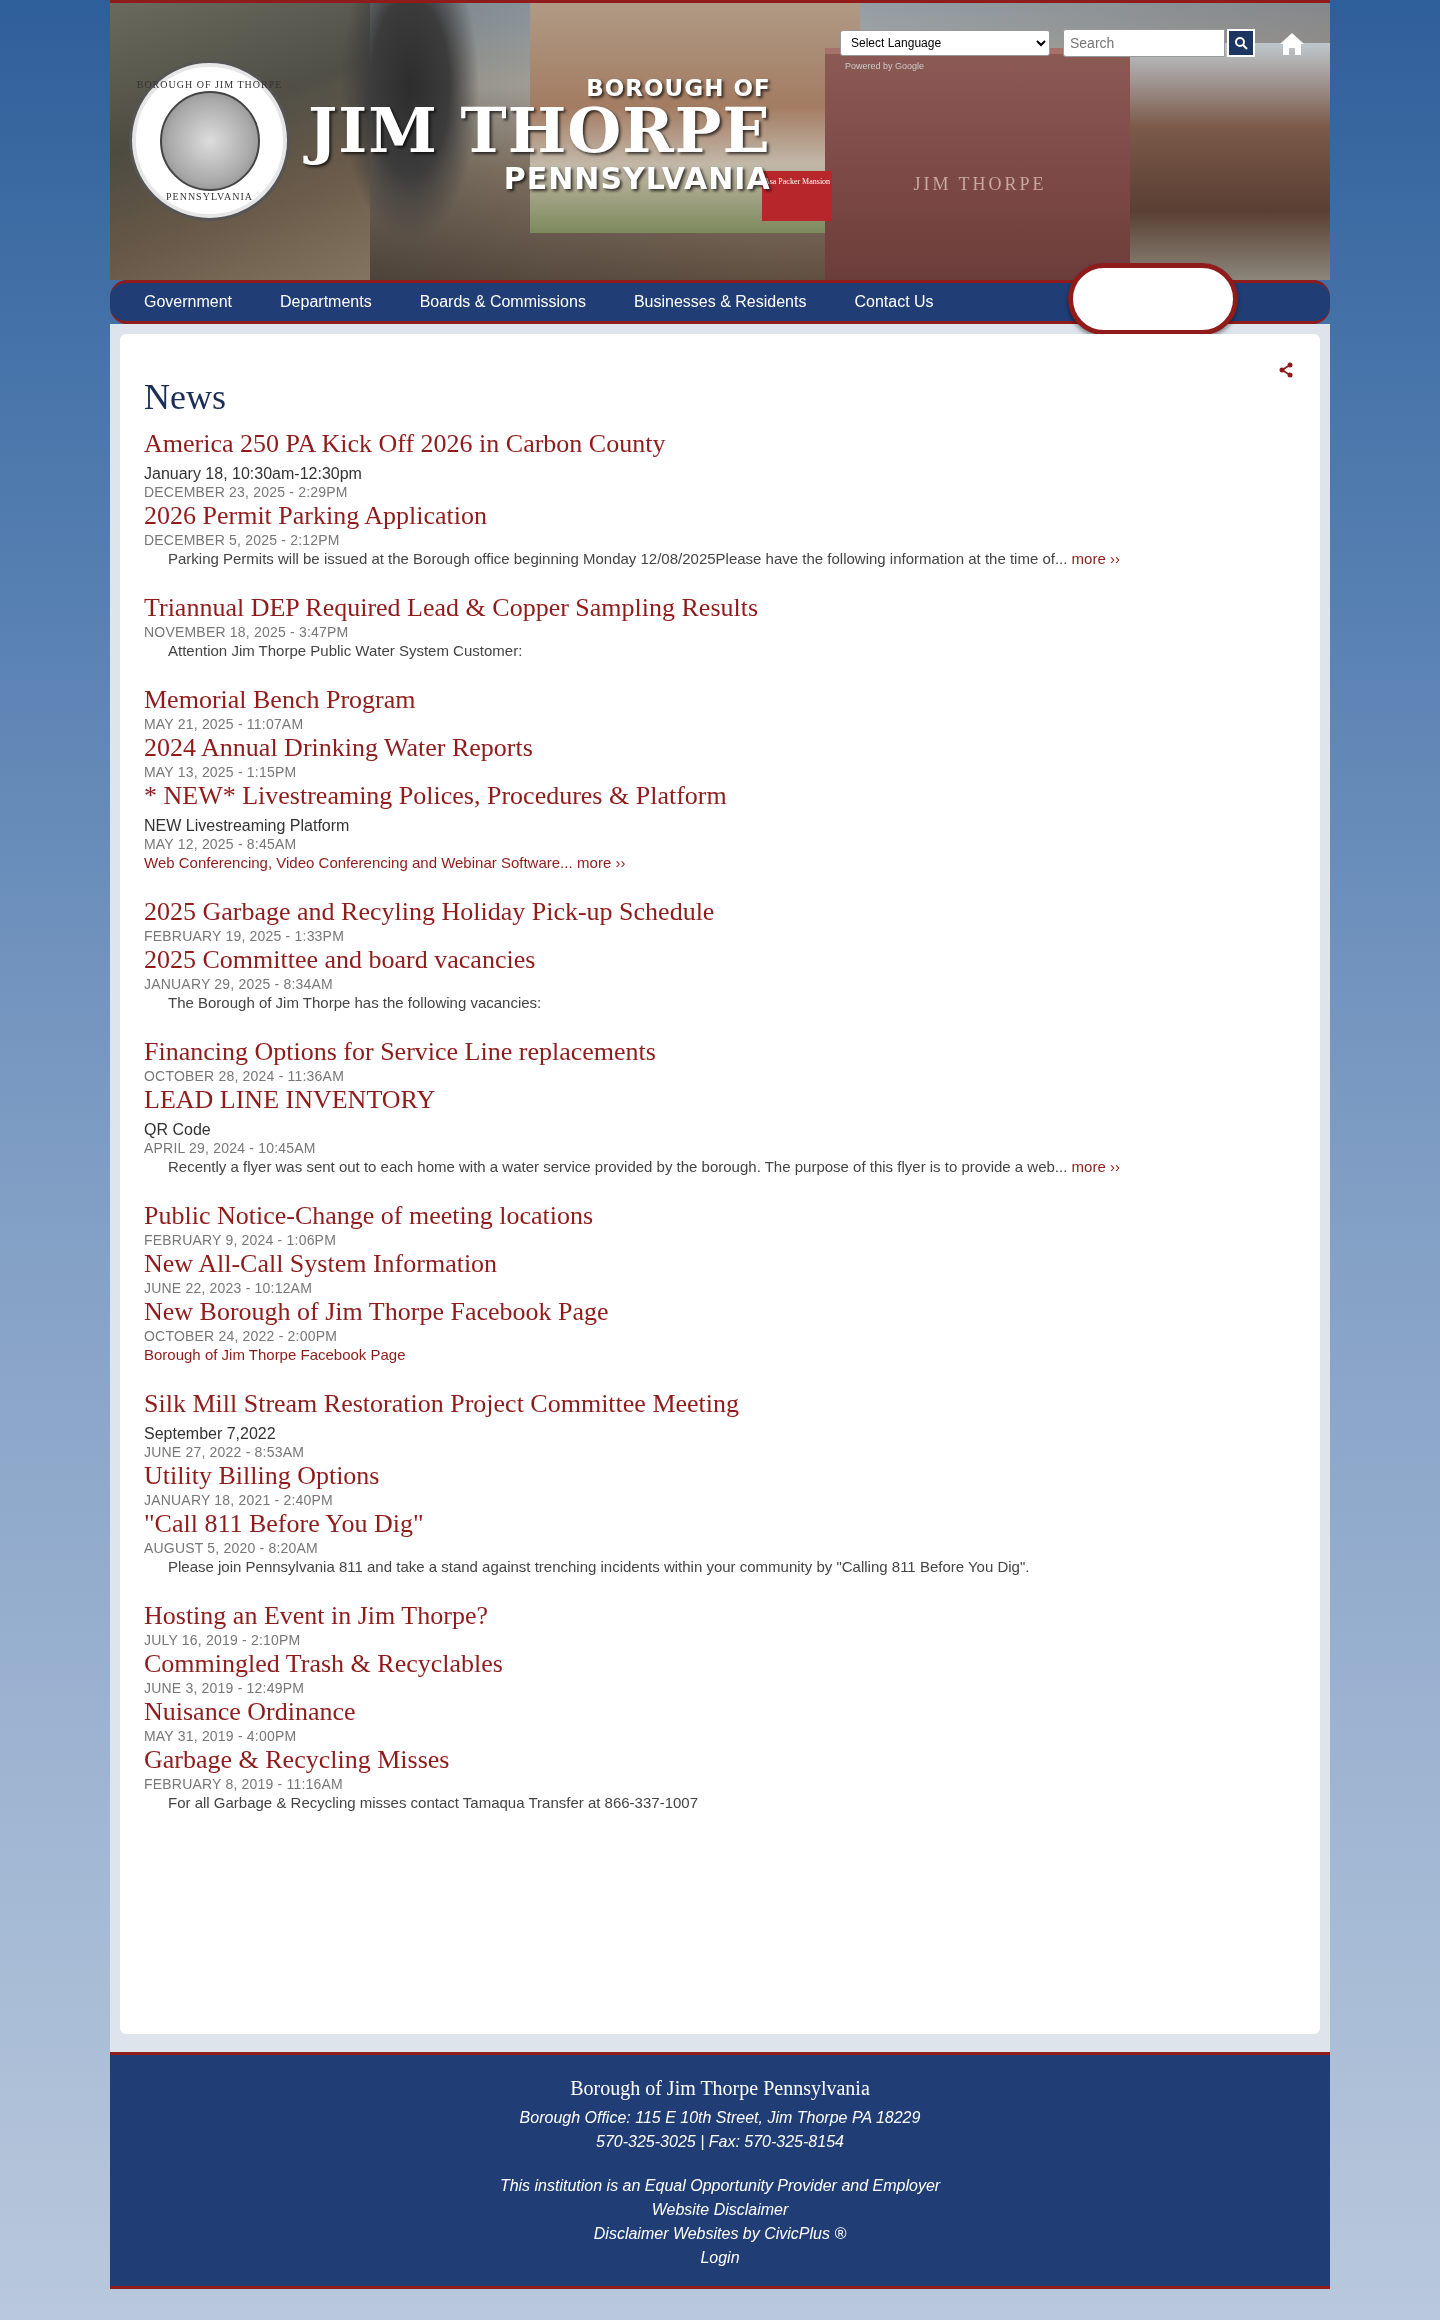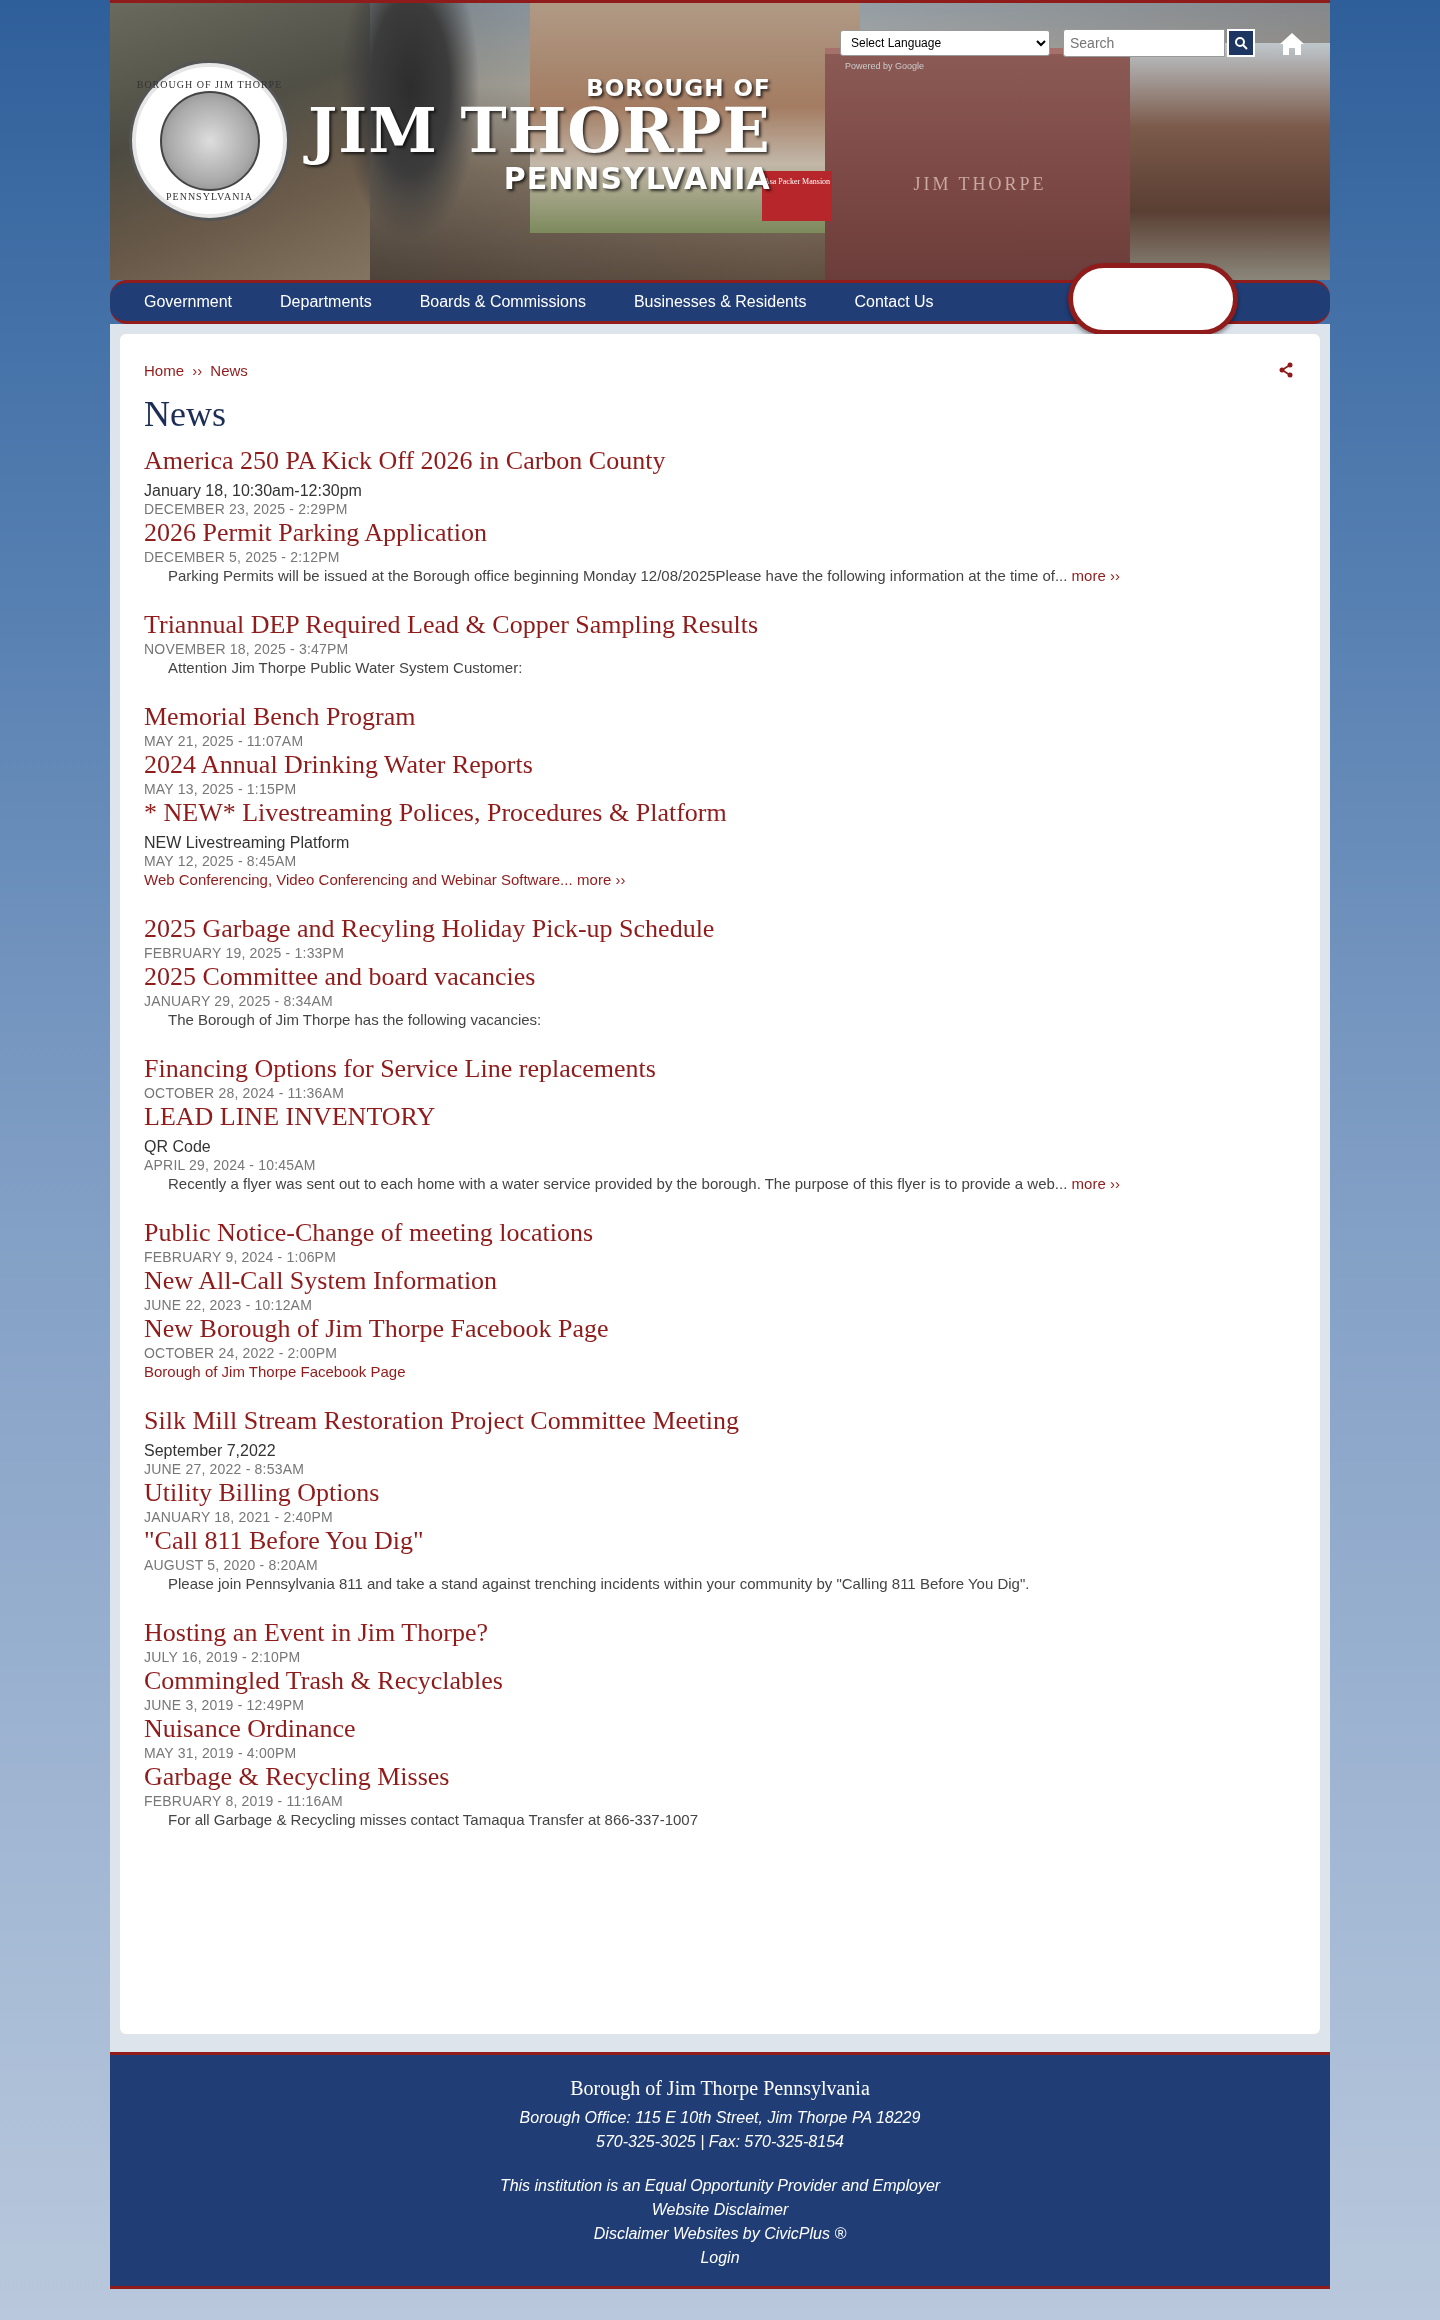--- a/index.html
+++ b/index.html
@@ -150,25 +150,20 @@
     <a href="#">Businesses &amp; Residents</a>
     <a href="#">Contact Us</a>
     <a href="#" class="visitor-btn">
       <span>VISITOR</span>
       <span>LINKS</span>
     </a>
   </div>
 
   <div class="content-wrap">
     <div class="content">
-      <div class="breadcrumb">
-        <a href="#">Home</a>
-        <span class="sep">››</span>
-        <a href="#">News</a>
-      </div>
       <a class="share-icon" href="#">
         <svg width="16" height="16" viewBox="0 0 16 16">
             <circle cx="12" cy="3" r="2.5" fill="#8f1b1b"></circle>
             <circle cx="4" cy="8" r="2.5" fill="#8f1b1b"></circle>
             <circle cx="12" cy="13" r="2.5" fill="#8f1b1b"></circle>
             <line x1="12" y1="3" x2="4" y2="8" stroke="#8f1b1b" stroke-width="1.6"></line>
             <line x1="4" y1="8" x2="12" y2="13" stroke="#8f1b1b" stroke-width="1.6"></line>
           </svg>
       </a>
 

